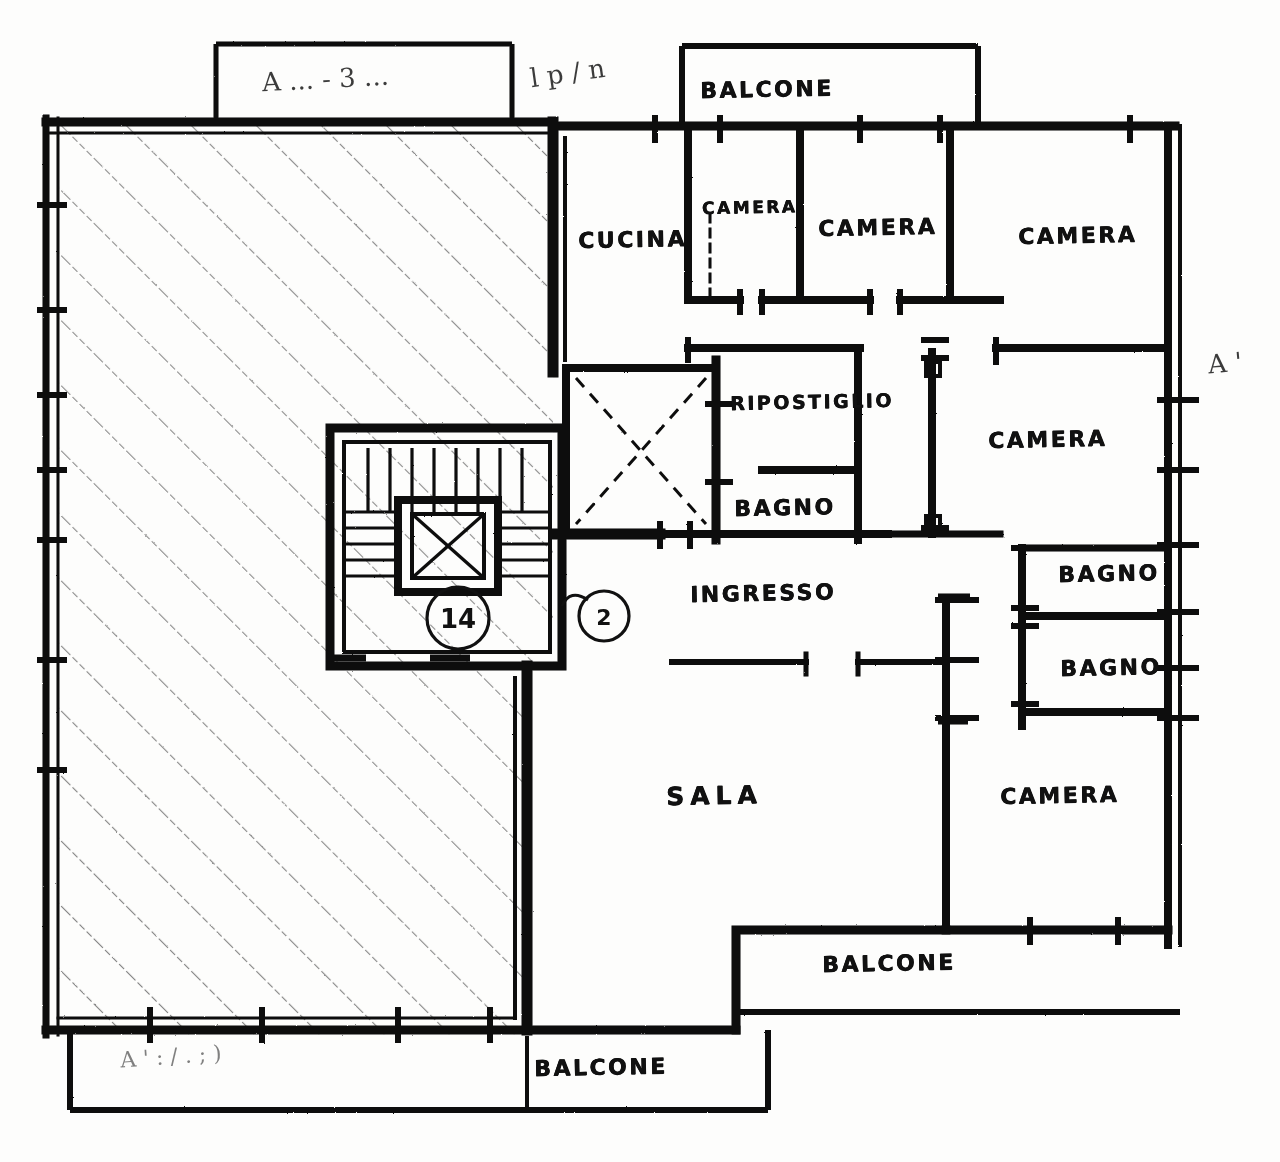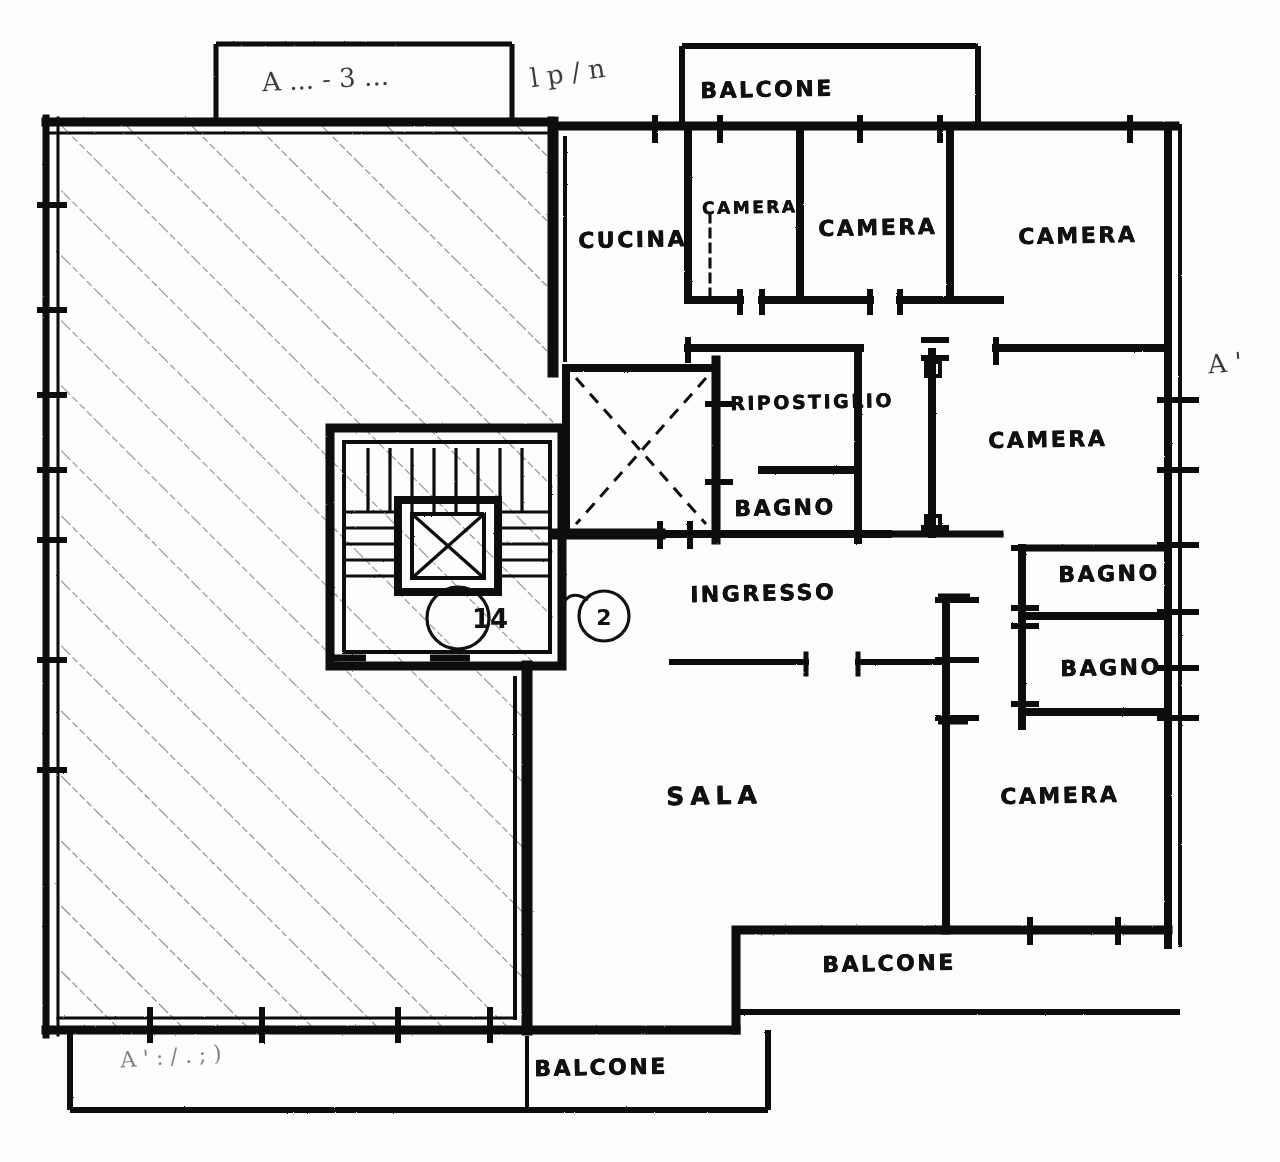--- a/index.html
+++ b/index.html
@@ -343,21 +343,21 @@
   <div class="rlabel hand sz-med" style="left:822px;top:952px;">BALCONE</div>
 
   <div class="rlabel hand sz-med" style="left:534px;top:1056px;">BALCONE</div>
 
   <svg style="position:absolute;left:0;top:0;width:1280px;height:1162px;pointer-events:none;">
     <circle cx="458" cy="618" r="31" fill="none" stroke="#111" stroke-width="3.2"></circle>
     <circle cx="604" cy="616" r="25" fill="none" stroke="#111" stroke-width="3.2"></circle>
     <path d="M 588 600 q -18 -12 -26 6" fill="none" stroke="#111" stroke-width="3"></path>
   </svg>
 
-  <div class="marker-num" style="left:438px;top:602px;width:40px;height:34px;margin-left:32px;">14</div>
+  <div class="marker-num" style="left:438px;top:602px;width:40px;height:34px;">14</div>
 
   <div class="marker-num" style="left:590px;top:602px;width:28px;height:30px;font-size:22px;">2</div>
 
   <div class="scribble" style="left:262px;top:64px;font-size:26px;transform:rotate(-3deg);opacity:.85;">A ... - 3 ...</div>
 
   <div class="scribble" style="left:530px;top:58px;font-size:26px;transform:rotate(-8deg);opacity:.85;">l p / n</div>
 
   <div class="scribble" style="left:1208px;top:348px;font-size:26px;transform:rotate(-5deg);opacity:.85;">A '</div>
 
   <div class="scribble" style="left:120px;top:1044px;font-size:22px;transform:rotate(-4deg);opacity:.55;">A ' : / . ; )</div>

